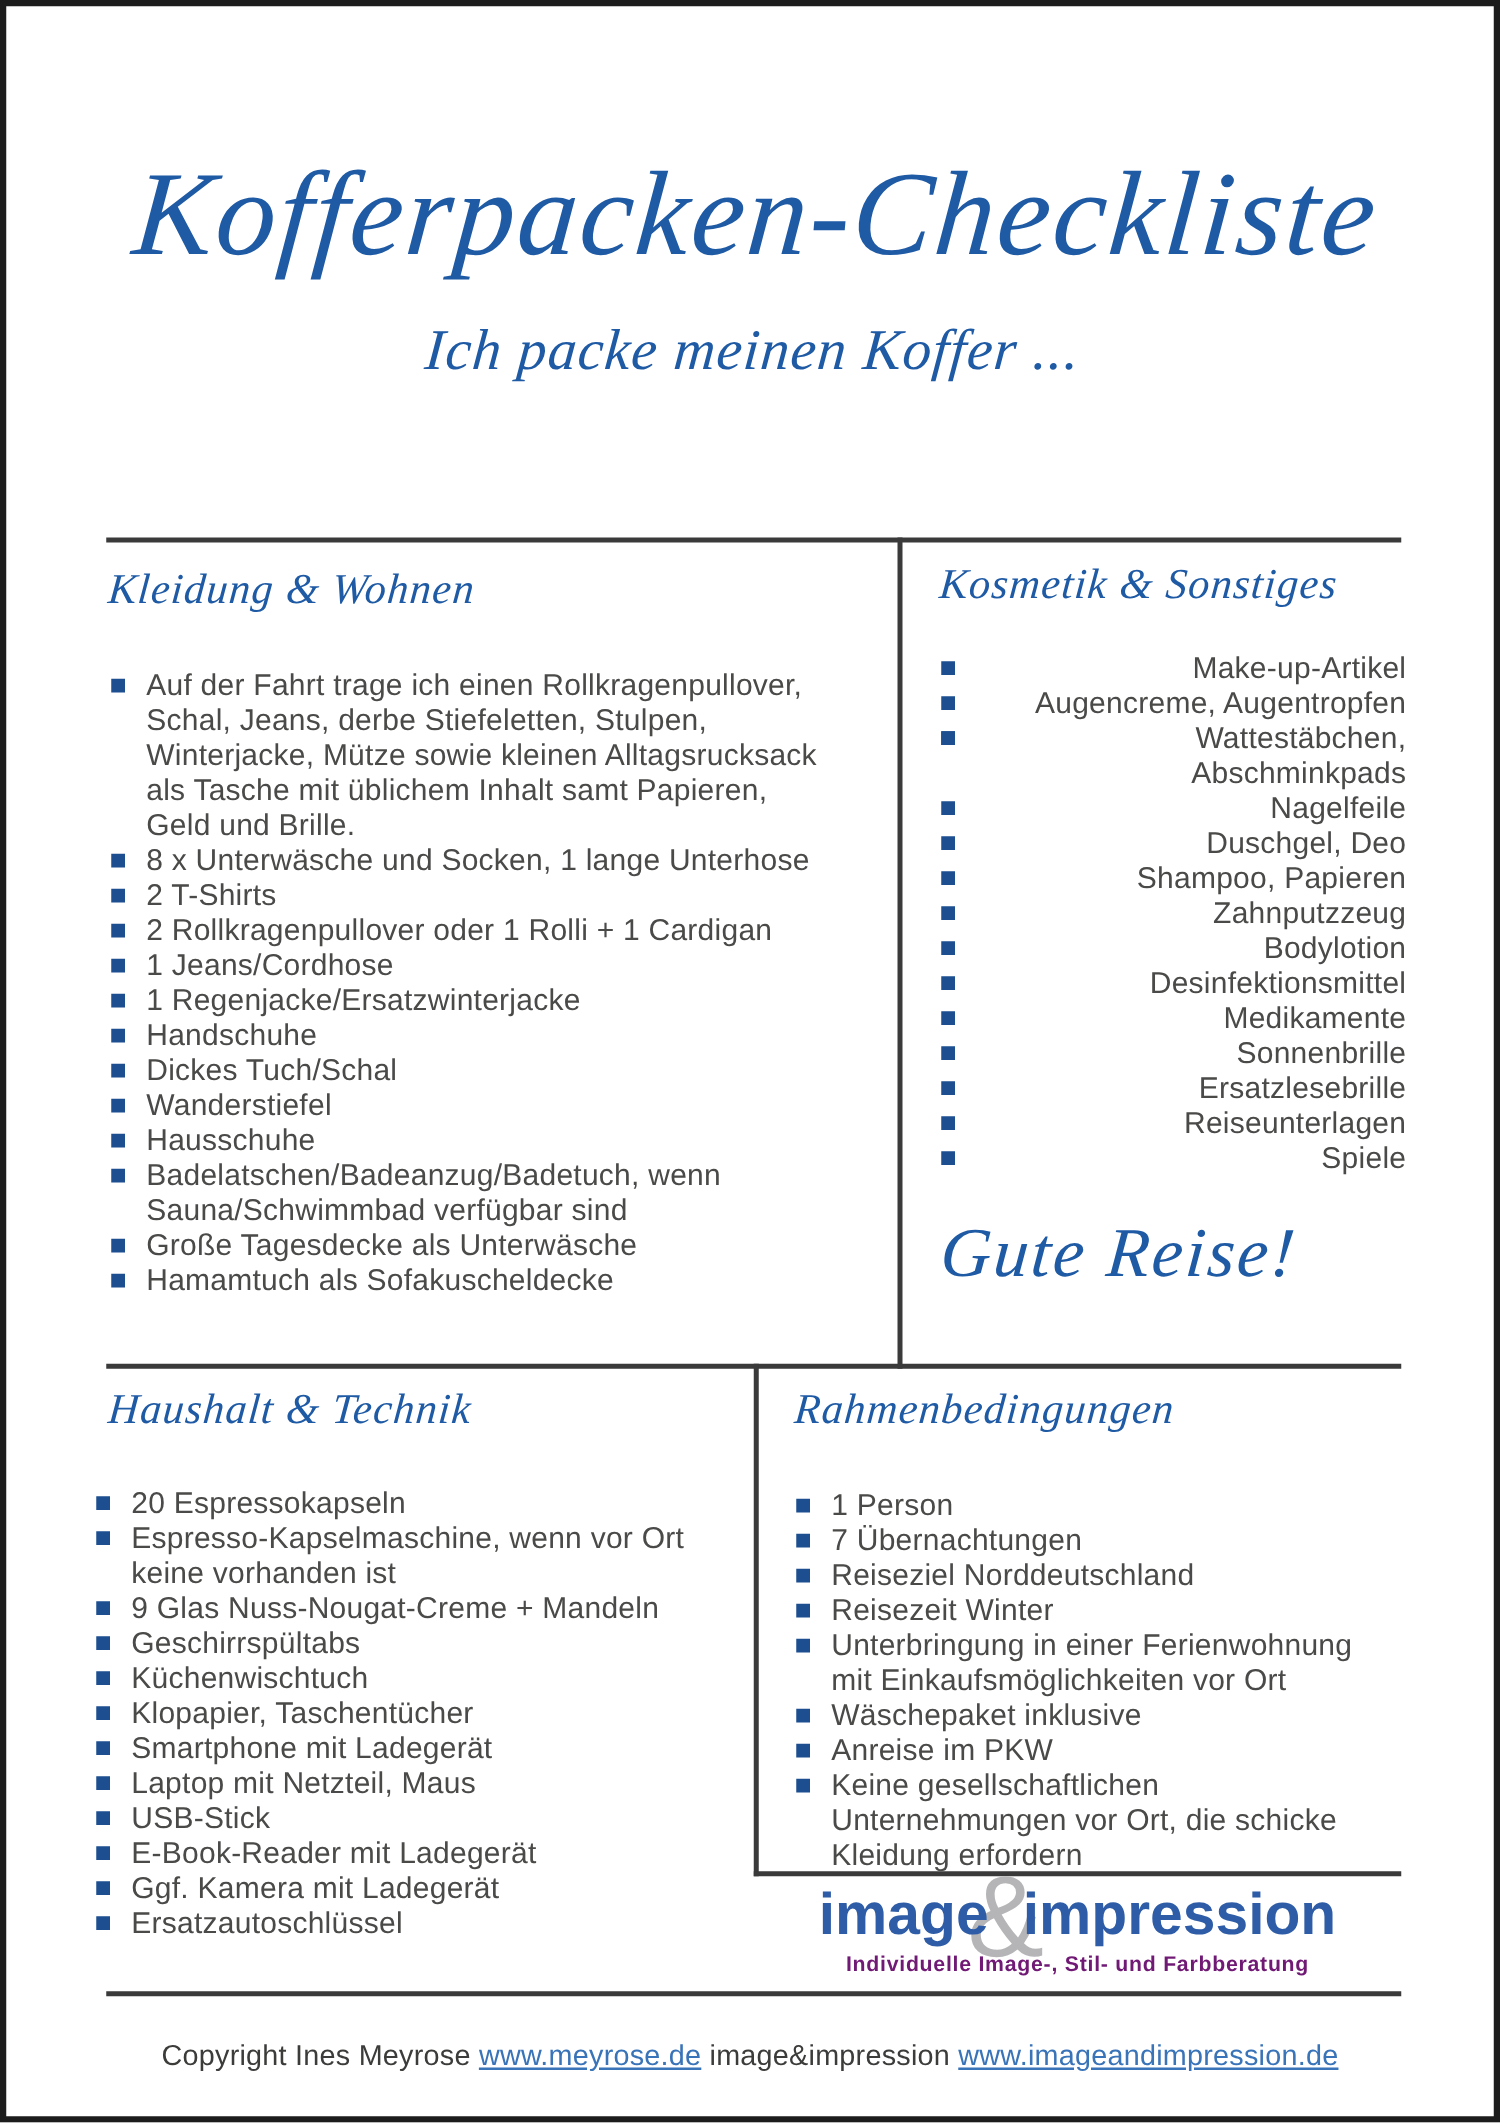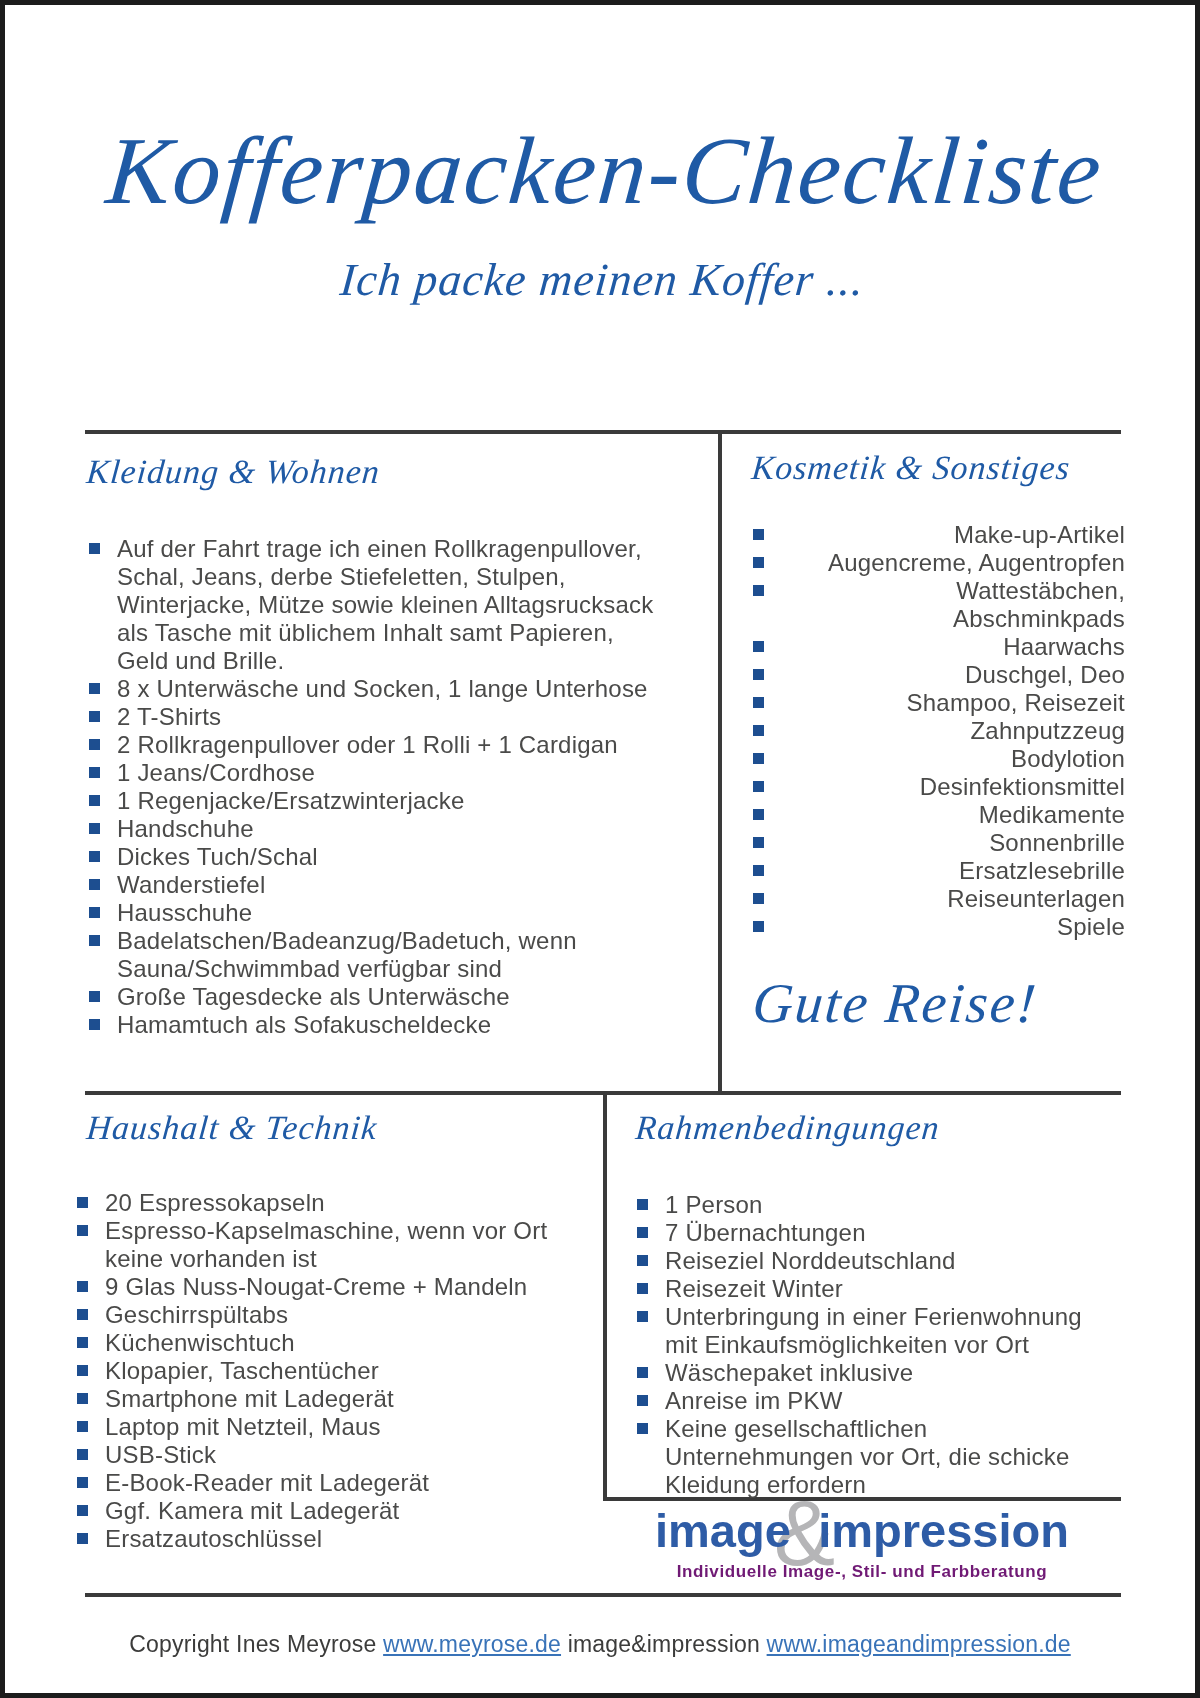--- a/index.html
+++ b/index.html
@@ -92,23 +92,23 @@
       <li><span class="sq"></span><span>Hamamtuch als Sofakuscheldecke</span></li>
     </ul>
 
   <div class="hw sec-head" style="left:745px; top:444px;">Kosmetik &amp; Sonstiges</div>
   <ul class="checklist" style="left:748px; top:516px; width:372px;text-align:right;">
 
   <li><span class="sq"></span><span>Make-up-Artikel</span></li>
       <li><span class="sq"></span><span>Augencreme, Augentropfen</span></li>
       <li><span class="sq"></span></li>
       <li><span class="sq"></span><span>Wattestäbchen, Abschminkpads</span></li>
-      <li><span class="sq"></span><span>Haarwachs</span></li>
+      <li><span class="sq"></span><span>Nagelfeile</span></li>
       <li><span class="sq"></span><span>Duschgel, Deo</span></li>
-      <li><span class="sq"></span><span>Shampoo, Reisezeit</span></li>
+      <li><span class="sq"></span><span>Shampoo, Papieren</span></li>
       <li><span class="sq"></span><span>Zahnputzzeug</span></li>
       <li><span class="sq"></span><span>Bodylotion</span></li>
       <li><span class="sq"></span><span>Desinfektionsmittel</span></li>
       <li><span class="sq"></span><span>Medikamente</span></li>
       <li><span class="sq"></span><span>Sonnenbrille</span></li>
       <li><span class="sq"></span><span>Ersatzlesebrille</span></li>
       <li><span class="sq"></span><span>Reiseunterlagen</span></li>
       <li><span class="sq"></span><span>Spiele</span></li>
     </ul>
   <div class="hw closing" style="left:745px; top:966px;">Gute Reise!</div>

